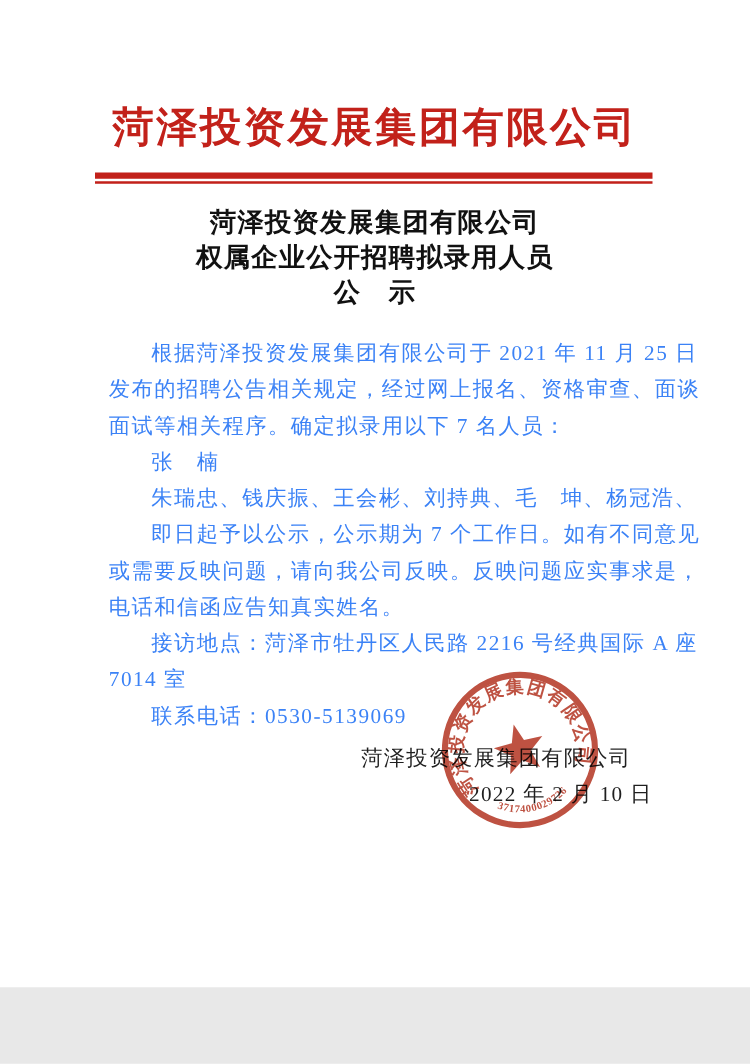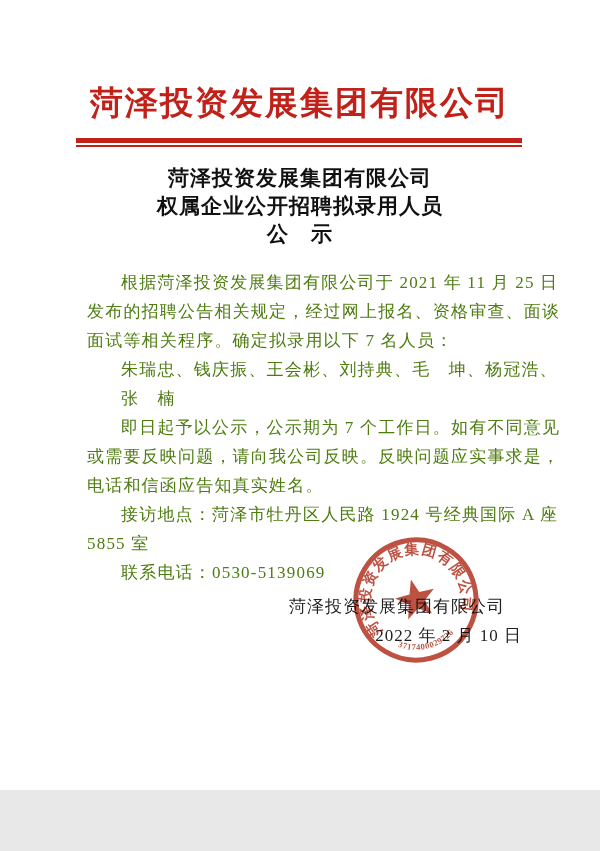--- a/index.html
+++ b/index.html
@@ -39,21 +39,21 @@
     letter-spacing:1px;
     line-height:28px;
     color:#111;
   }
   
   .body-text{
     margin:20px 78px 0 87px;
     font-size:17px;
     letter-spacing:1.2px;
     line-height:29px;
-    color:#4d7c0f;
+    color:#3b82f6;
   }
   .line{white-space:nowrap;}
   .indent{padding-left:34px;}
   
   .signature{
     margin-top:5px;
     font-size:17px;
     letter-spacing:1px;
     line-height:29px;
     color:#1f1f1f;
@@ -83,29 +83,29 @@
     <div class="line">菏泽投资发展集团有限公司</div>
     <div class="line">权属企业公开招聘拟录用人员</div>
     <div class="line">公　示</div>
   </div>
 
   <div class="body-text">
     <div class="line indent">根据菏泽投资发展集团有限公司于 2021 年 11 月 25 日</div>
     <div class="line">发布的招聘公告相关规定，经过网上报名、资格审查、面谈</div>
     <div class="line">面试等相关程序。确定拟录用以下 7 名人员：</div>
 
+    <div class="line indent">张　楠</div>
     <div class="line indent">朱瑞忠、钱庆振、王会彬、刘持典、毛　坤、杨冠浩、</div>
-    <div class="line indent">张　楠</div>
 
     <div class="line indent">即日起予以公示，公示期为 7 个工作日。如有不同意见</div>
     <div class="line">或需要反映问题，请向我公司反映。反映问题应实事求是，</div>
     <div class="line">电话和信函应告知真实姓名。</div>
 
-    <div class="line indent">接访地点：菏泽市牡丹区人民路 1924 号经典国际 A 座</div>
-    <div class="line">5855 室</div>
+    <div class="line indent">接访地点：菏泽市牡丹区人民路 2216 号经典国际 A 座</div>
+    <div class="line">7014 室</div>
 
     <div class="line indent">联系电话：0530-5139069</div>
   </div>
 
   <div class="signature">
     <div class="sig-company">菏泽投资发展集团有限公司</div>
     <div class="sig-date">2022 年 2 月 10 日</div>
   </div>
 
   <svg class="seal" viewBox="0 0 134 134" xmlns="http://www.w3.org/2000/svg">

